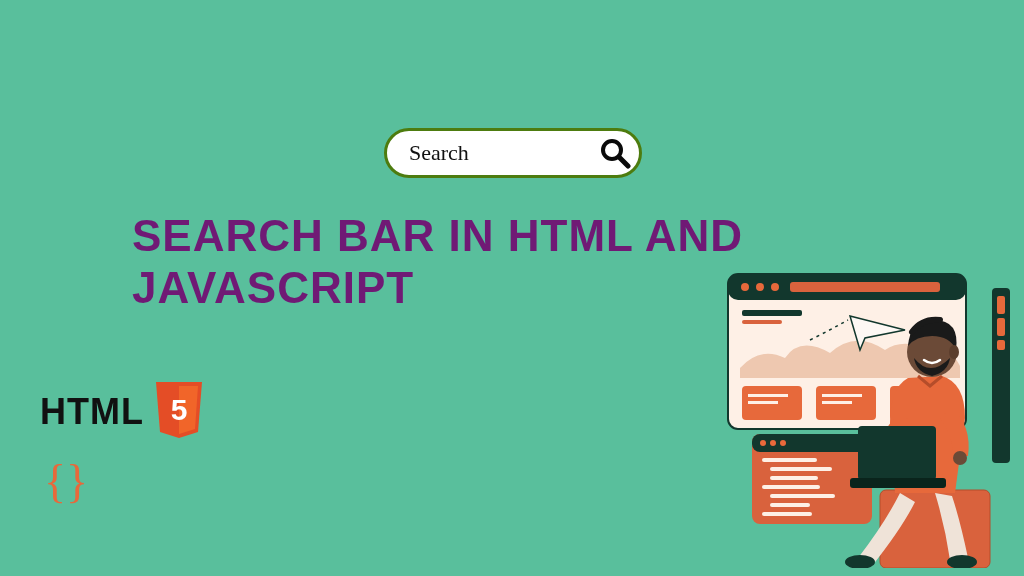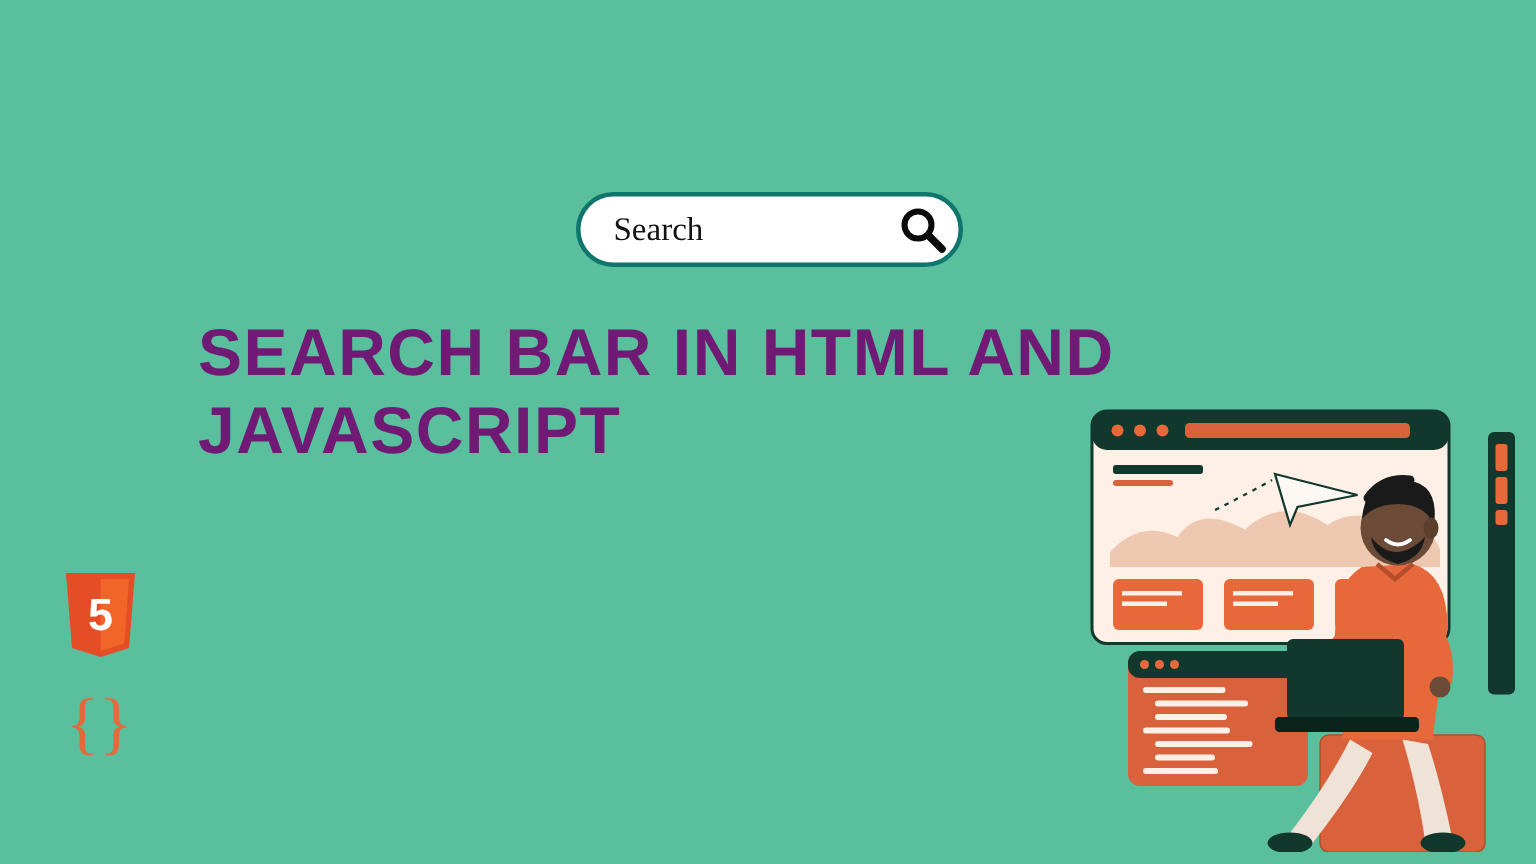--- a/index.html
+++ b/index.html
@@ -11,21 +11,21 @@
     overflow: hidden;
     font-family: Arial, Helvetica, sans-serif;
   }
   .search-bar {
     position: absolute;
     top: 128px;
     left: 384px;
     width: 258px;
     height: 50px;
     background: #fff;
-    border: 3px solid #0f766e;
+    border: 3px solid #4d7c0f;
     border-radius: 26px;
     display: flex;
     align-items: center;
     padding: 0 8px 0 22px;
     justify-content: space-between;
   }
   .search-placeholder {
     font-size: 22px;
     color: #111;
     font-family: Georgia, "Times New Roman", serif;
@@ -100,20 +100,21 @@
     <svg width="32" height="32" viewBox="0 0 32 32">
       <circle cx="13" cy="13" r="9" stroke="#0a0a0a" stroke-width="4" fill="none"></circle>
       <line x1="20" y1="20" x2="29" y2="29" stroke="#0a0a0a" stroke-width="5" stroke-linecap="round"></line>
     </svg>
   </span>
 </div>
 
 <h1 class="main-title">SEARCH BAR IN HTML AND JAVASCRIPT</h1>
 
 <div class="html5-badge">
+  <span class="html5-text">HTML</span>
   <span>
     <svg width="54" height="60" viewBox="0 0 54 60">
       <polygon points="4,2 50,2 46,52 27,58 8,52" fill="#e44d26"></polygon>
       <polygon points="27,6 46,6 43,49 27,54" fill="#f16529"></polygon>
       <text x="27" y="40" text-anchor="middle" font-size="30" font-weight="900" fill="#fff" font-family="Arial Black, Arial">5</text>
     </svg>
   </span>
 </div>
 
 <div class="js-badge">

